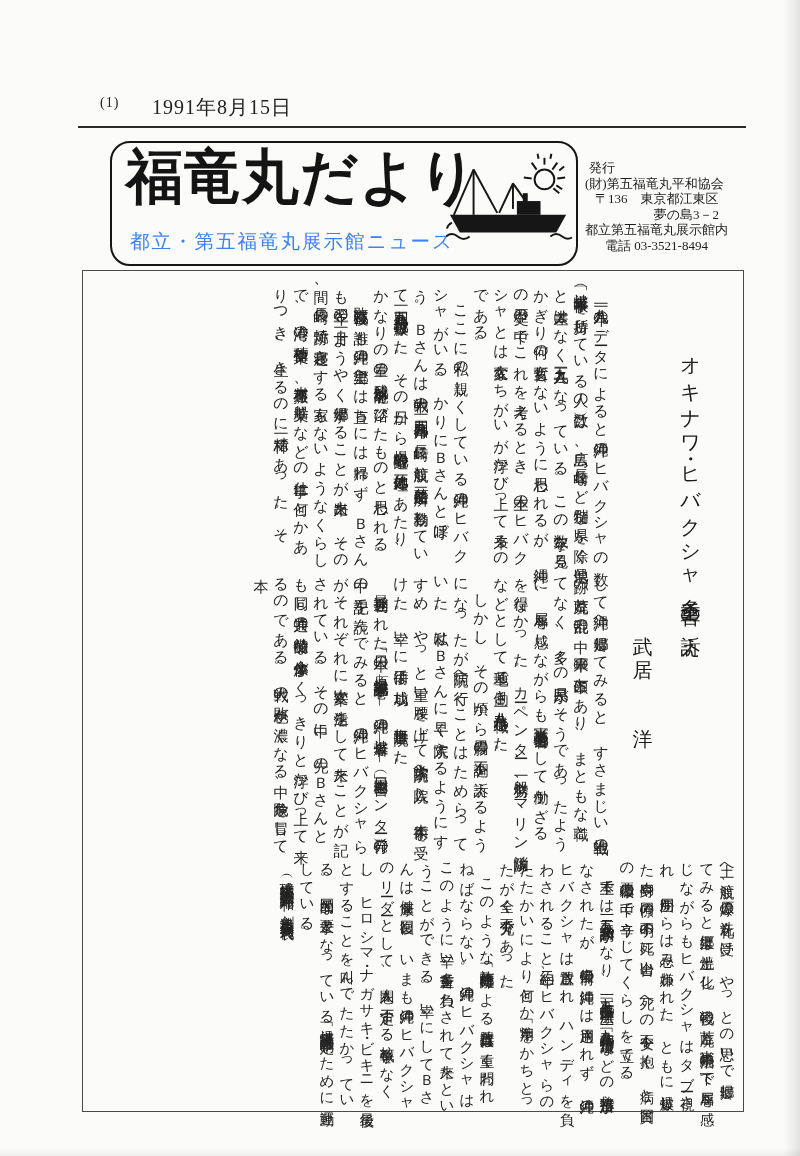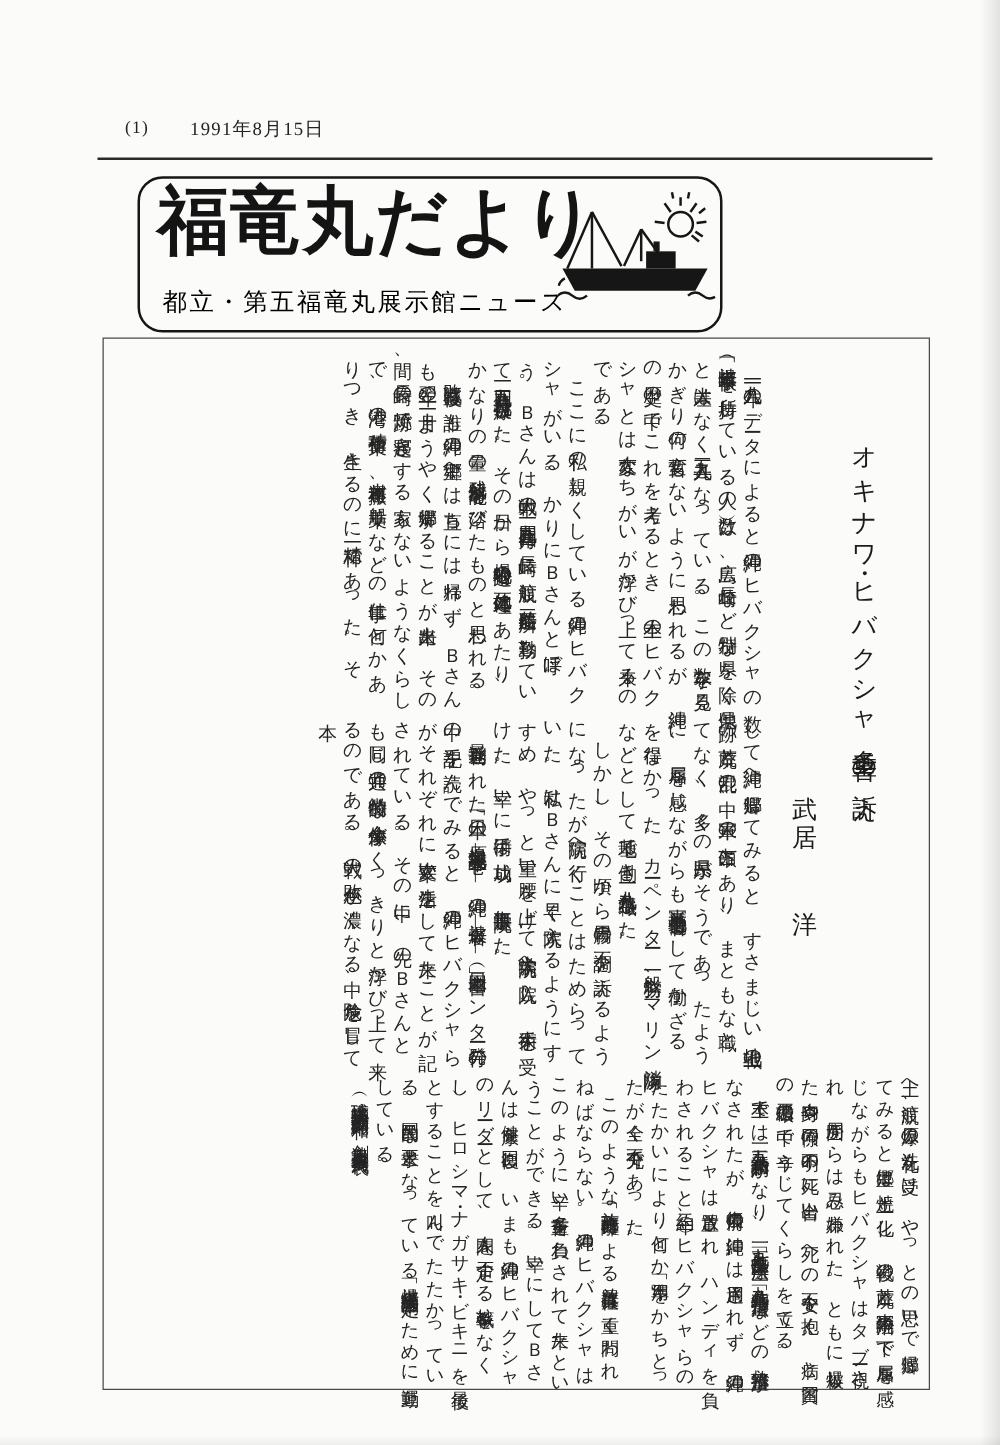--- a/index.html
+++ b/index.html
@@ -15,39 +15,39 @@
     background:linear-gradient(to right, rgba(0,0,0,0), rgba(0,0,0,0.10));
     pointer-events:none;
   }
   .scan-shade-bottom {
     position:absolute; left:0; bottom:0; width:100%; height:8px;
     background:linear-gradient(to bottom, rgba(0,0,0,0), rgba(0,0,0,0.05));
     pointer-events:none;
   }
 
   
-  .hdr { position:absolute; font-size:15px; letter-spacing:1px; white-space:nowrap; }
+  .hdr { position:absolute; font-size:20px; letter-spacing:1px; white-space:nowrap; }
   .hdr-pageno { left:100px; top:95px; font-size:14px; }
   .hdr-date   { left:152px; top:94px; }
   .hdr-center { left:330px; top:94px; letter-spacing:2px; }
   .hdr-rule { position:absolute; left:78px; top:126px; width:668px; height:2px; background:#2a2a2a; }
 
   
   .masthead {
     position:absolute; left:110px; top:141px; width:464px; height:121px;
     border:2.5px solid #161616; border-radius:20px; background:transparent;
   }
   .masthead-title {
     position:absolute; left:14px; top:-4px;
     font-size:57px; font-weight:bold; letter-spacing:1px; white-space:nowrap;
     transform:scaleY(1.04); color:#141414;
   }
   .masthead-sub {
     position:absolute; left:18px; top:85px;
-    font-size:19.5px; letter-spacing:2px; white-space:nowrap; color:#000000;
+    font-size:19.5px; letter-spacing:2px; white-space:nowrap; color:#3b82f6;
   }
   .boat { position:absolute; right:2px; top:6px; }
 
   
   .publisher {
     position:absolute; left:585px; top:160px; width:168px;
     font-size:13px; line-height:15.5px; white-space:nowrap; color:#1c1c1c;
   }
   .pub-line { margin:0; padding:0; }
   .pub-line:nth-child(1) { padding-left:4px; }
@@ -113,20 +113,28 @@
       <rect x="72" y="52" width="24" height="14" fill="#161616"></rect>
       <rect x="78" y="44" width="5" height="8" fill="#161616"></rect>
       <g stroke="#161616" stroke-width="2" fill="none">
         <path d="M0,88 q6,-5 12,0 q6,5 12,0"></path>
         <path d="M106,88 q6,-5 12,0 q5,4 10,1"></path>
         <path d="M6,74 q-4,2 -5,6"></path>
       </g>
     </svg>
   </div>
 
+  <div class="publisher">
+      <p class="pub-line">発行</p>
+      <p class="pub-line">(財)第五福竜丸平和協会</p>
+      <p class="pub-line">〒136　東京都江東区</p>
+      <p class="pub-line">夢の島3－2</p>
+      <p class="pub-line">都立第五福竜丸展示館内</p>
+      <p class="pub-line">電話 03-3521-8494</p>
+    </div>
 
   <div class="frame">
 
     <div class="vtext art-title">オキナワ・ヒバクシャ多重苦の訴え</div>
     <div class="vtext art-author">武居　洋</div>
 
     <div class="vtext band band1">
         <p>　一九八一年のデータによると沖縄のヒバクシャの数（「被爆者手帳」を所持している人の数）は、広島、長崎など特別な県を除く他県と大差はなく三五九人となっている。この数字を見るかぎり何の変哲もないように思われるが、沖縄の歴史の中でこれを考えるとき、本土のヒバクシャとは大変なちがいが浮かび上って来るのである。</p>
         <p>　ここに私の親しくしている沖縄のヒバクシャがいる。かりにＢさんと呼ぼう。Ｂさんは大戦中の一九四三年四月に長崎に渡航し三菱造船所に勤務していて一九四五年八月九日被爆した。その日から爆心地附近の死体処理にあたり、かなりの量の残留放射能を浴びたものと思われる。</p>
         <p>　敗戦直後は誰も沖縄の郷里へは直ちには帰れず、Ｂさんも翌年の十一月ようやく帰郷することが出来た。その間、長崎の焼跡で寝起きする家もないようなくらしで、港湾の積荷作業や、木材運搬、船乗りなどの仕事に何とかありつき、生きるのに精一杯であった。そ</p>

